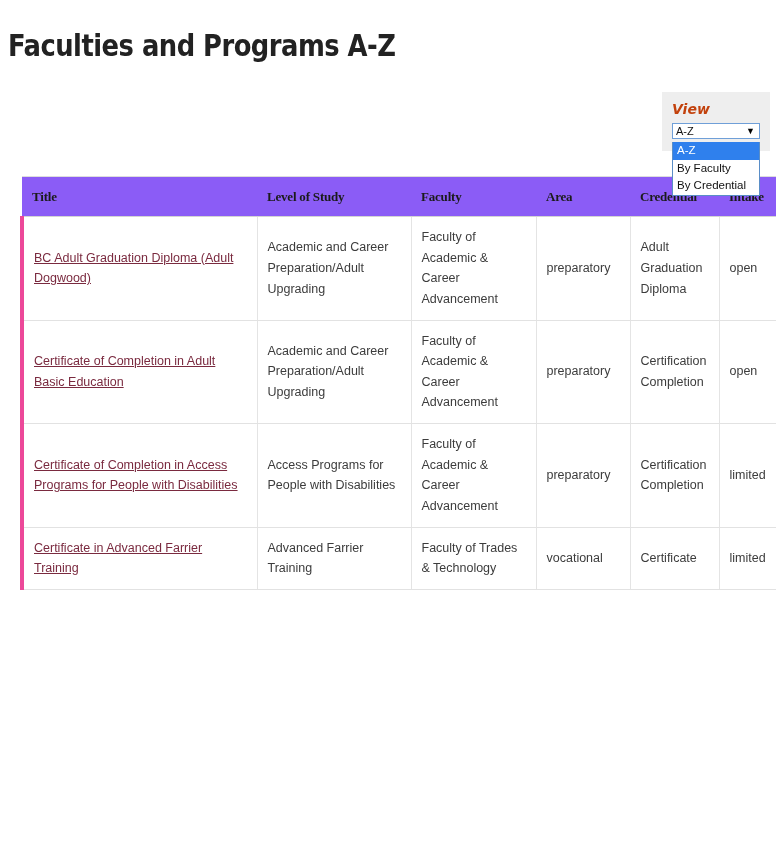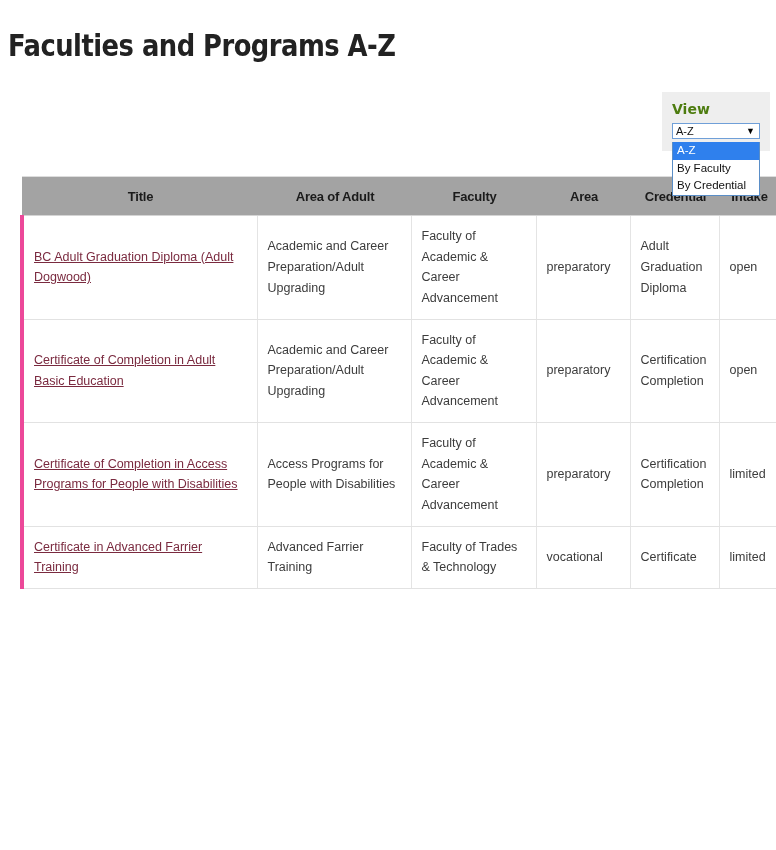--- a/index.html
+++ b/index.html
@@ -36,23 +36,24 @@
     left: 662px; top: 92px;
     width: 108px;
     background: #eeeeee;
     padding: 10px 10px 12px 10px;
     z-index: 30;
   }
   .view-label {
     font-family: "DejaVu Sans", sans-serif;
     font-size: 14px;
     font-weight: bold;
-    color: #4d7c0f;
+    color: #c2410c;
     margin-bottom: 7px;
     line-height: 1;
+    font-style: italic;
   }
   .view-select {
     position: relative;
     width: 88px;
     height: 16px;
     background: #ffffff;
     border: 1px solid #6f9fd8;
     display: flex;
     align-items: center;
     padding: 0 2px 0 3px;
@@ -100,25 +101,25 @@
     left: 20px; top: 176px;
     width: 756px;
   }
   table.programs {
     width: 756px;
     border-collapse: collapse;
     table-layout: fixed;
     background: #ffffff;
   }
   table.programs thead th {
-    background: #a3a3a3;
+    background: #8b5cf6;
     border-top: 1px solid #dddddd;
     border-bottom: 1px solid #d4d4d4;
-    text-align: center;
-    font-family: Liberation Sans, sans-serif;
+    text-align: left;
+    font-family: Liberation Serif, serif;
     font-size: 13px;
     font-weight: bold;
     color: #1b1b1b;
     padding: 12px 8px 11px 10px;
     letter-spacing: -0.2px;
     white-space: nowrap;
     transform-origin: left center;
   }
   table.programs tbody td {
     border: 1px solid #e2e2e2;
@@ -175,21 +176,21 @@
         <col class="c-title">
           <col class="c-area">
           <col class="c-faculty">
         <col class="c-level">
           <col class="c-credential">
           <col class="c-intake">
       </colgroup>
       <thead>
         <tr>
           <th>Title</th>
-          <th>Area of Adult</th>
+          <th>Level of Study</th>
           <th>Faculty</th>
           <th>Area</th>
           <th>Credential</th>
           <th>Intake</th>
         </tr>
       </thead>
       <tbody id="table-body">
           <tr>
             <td><a href="#">BC Adult Graduation Diploma (Adult Dogwood)</a></td>
             <td>Academic and Career Preparation/Adult Upgrading</td>

